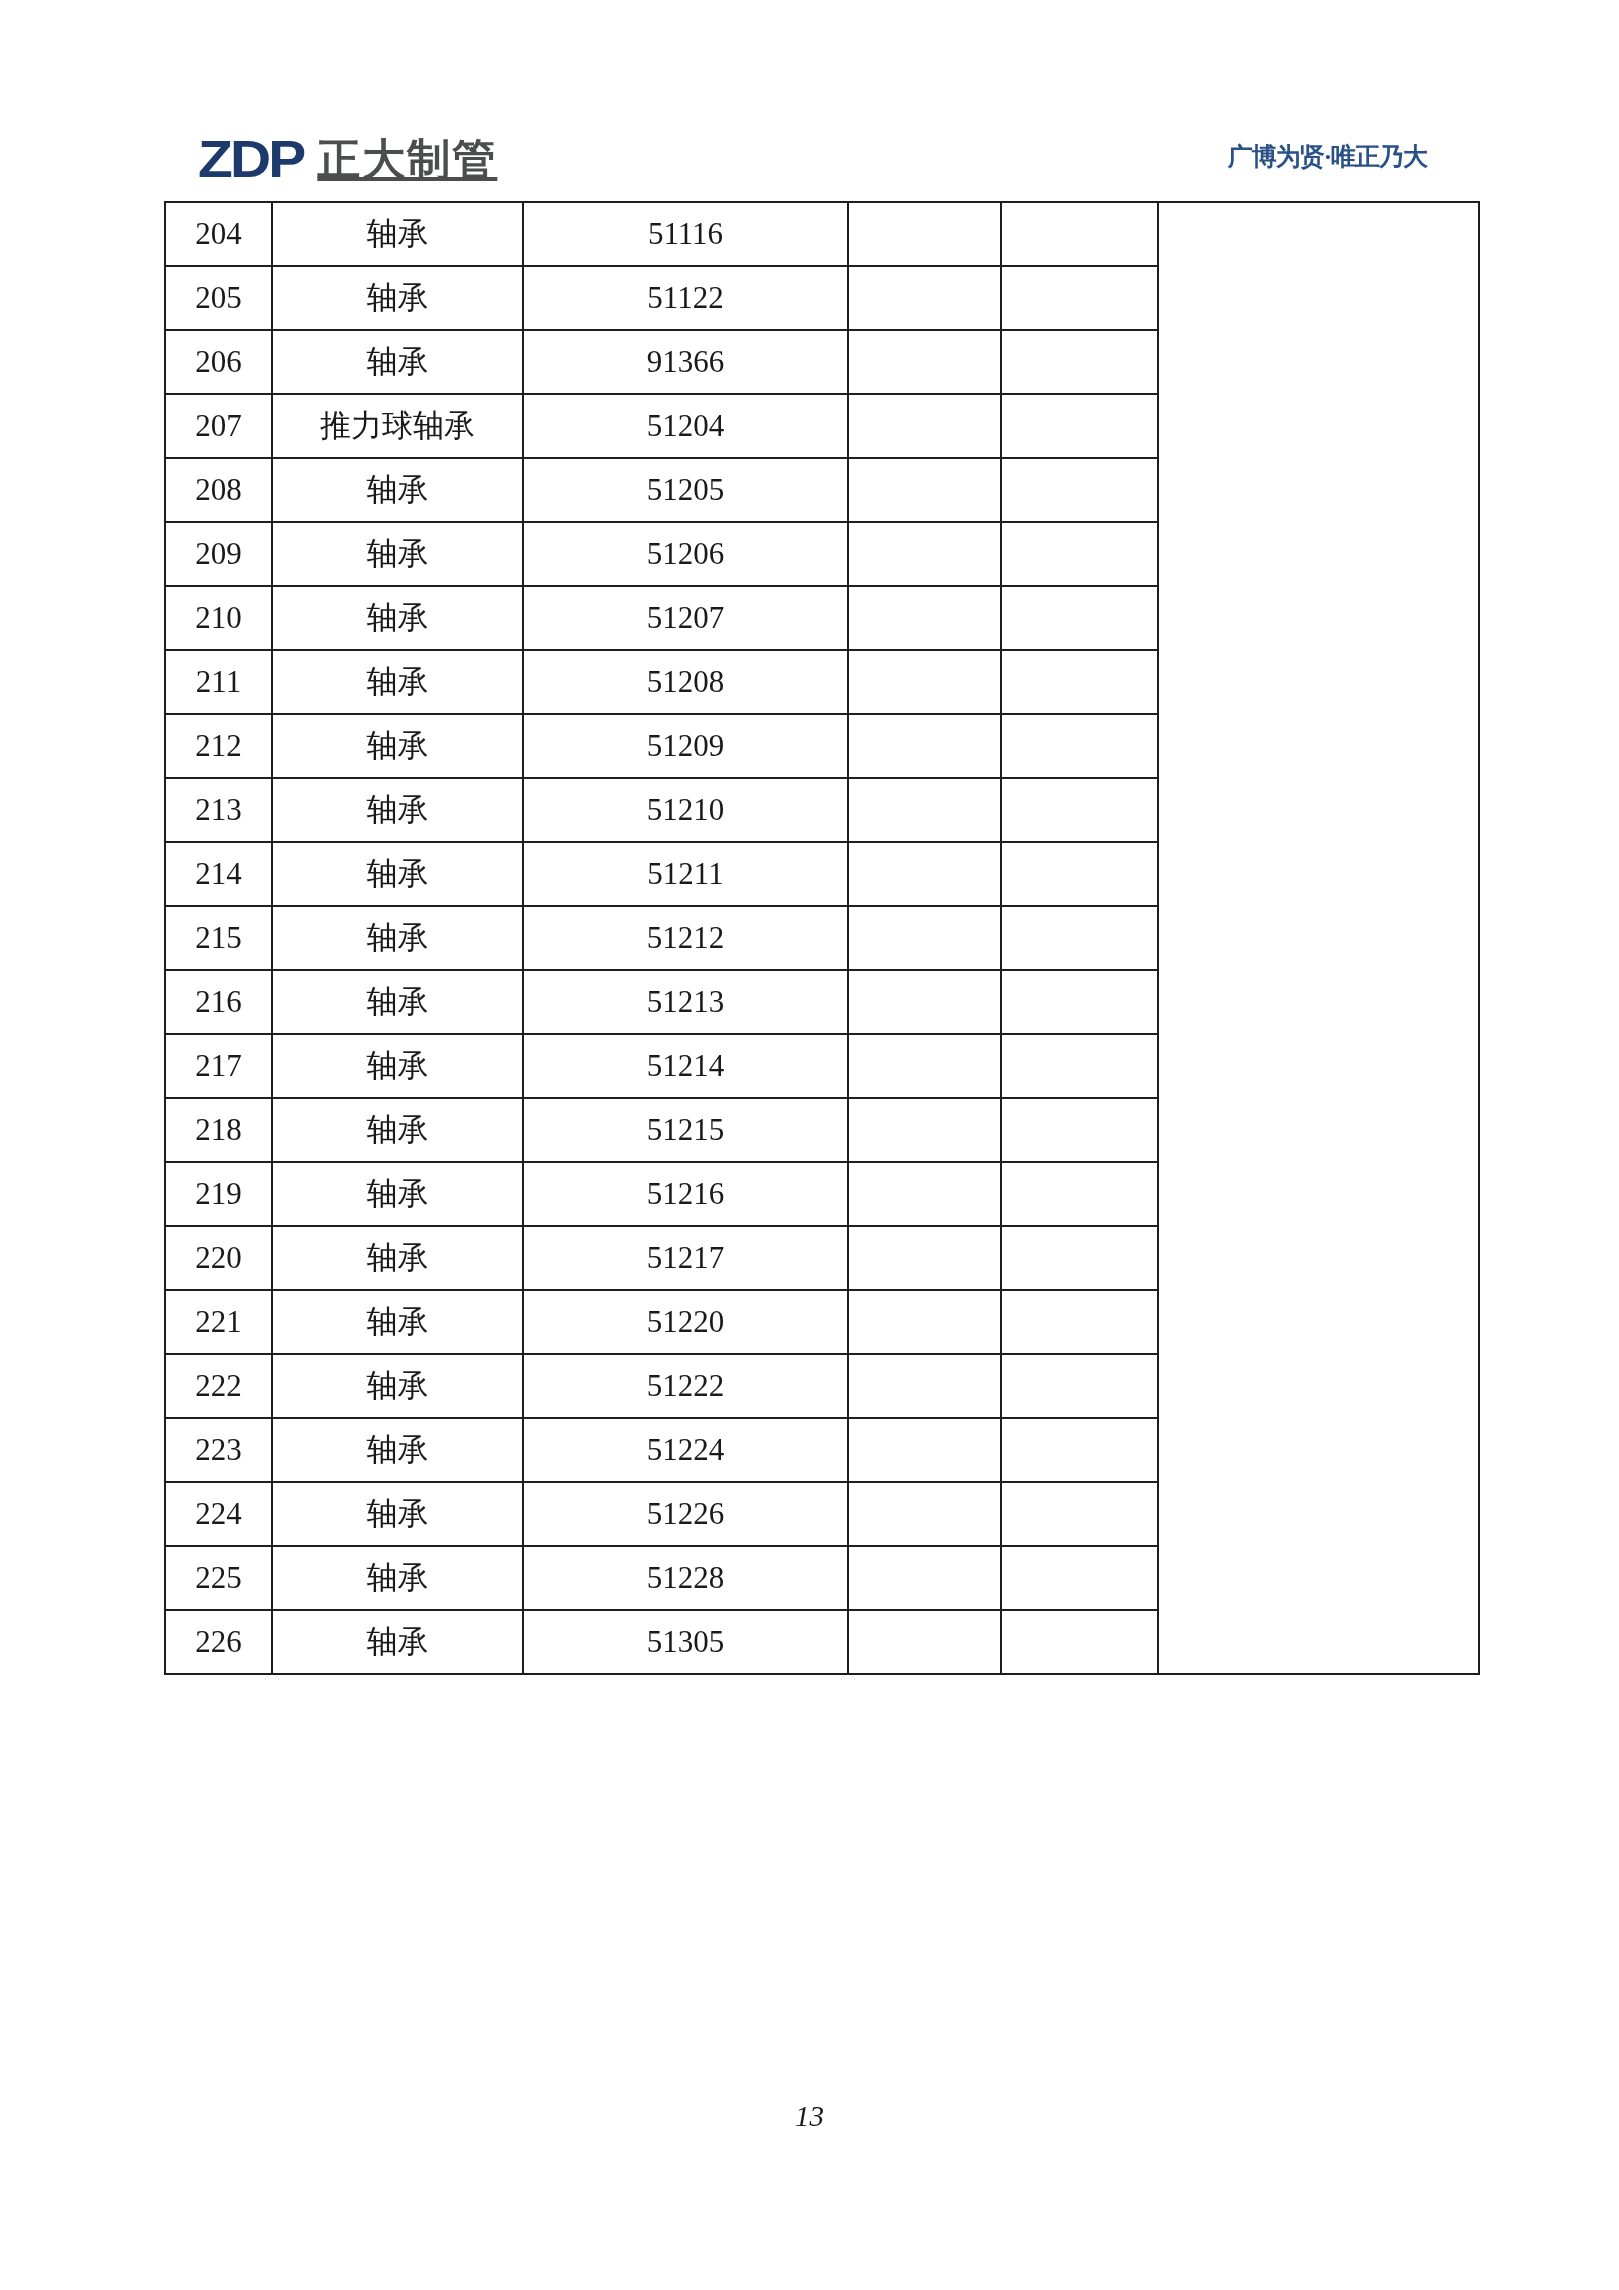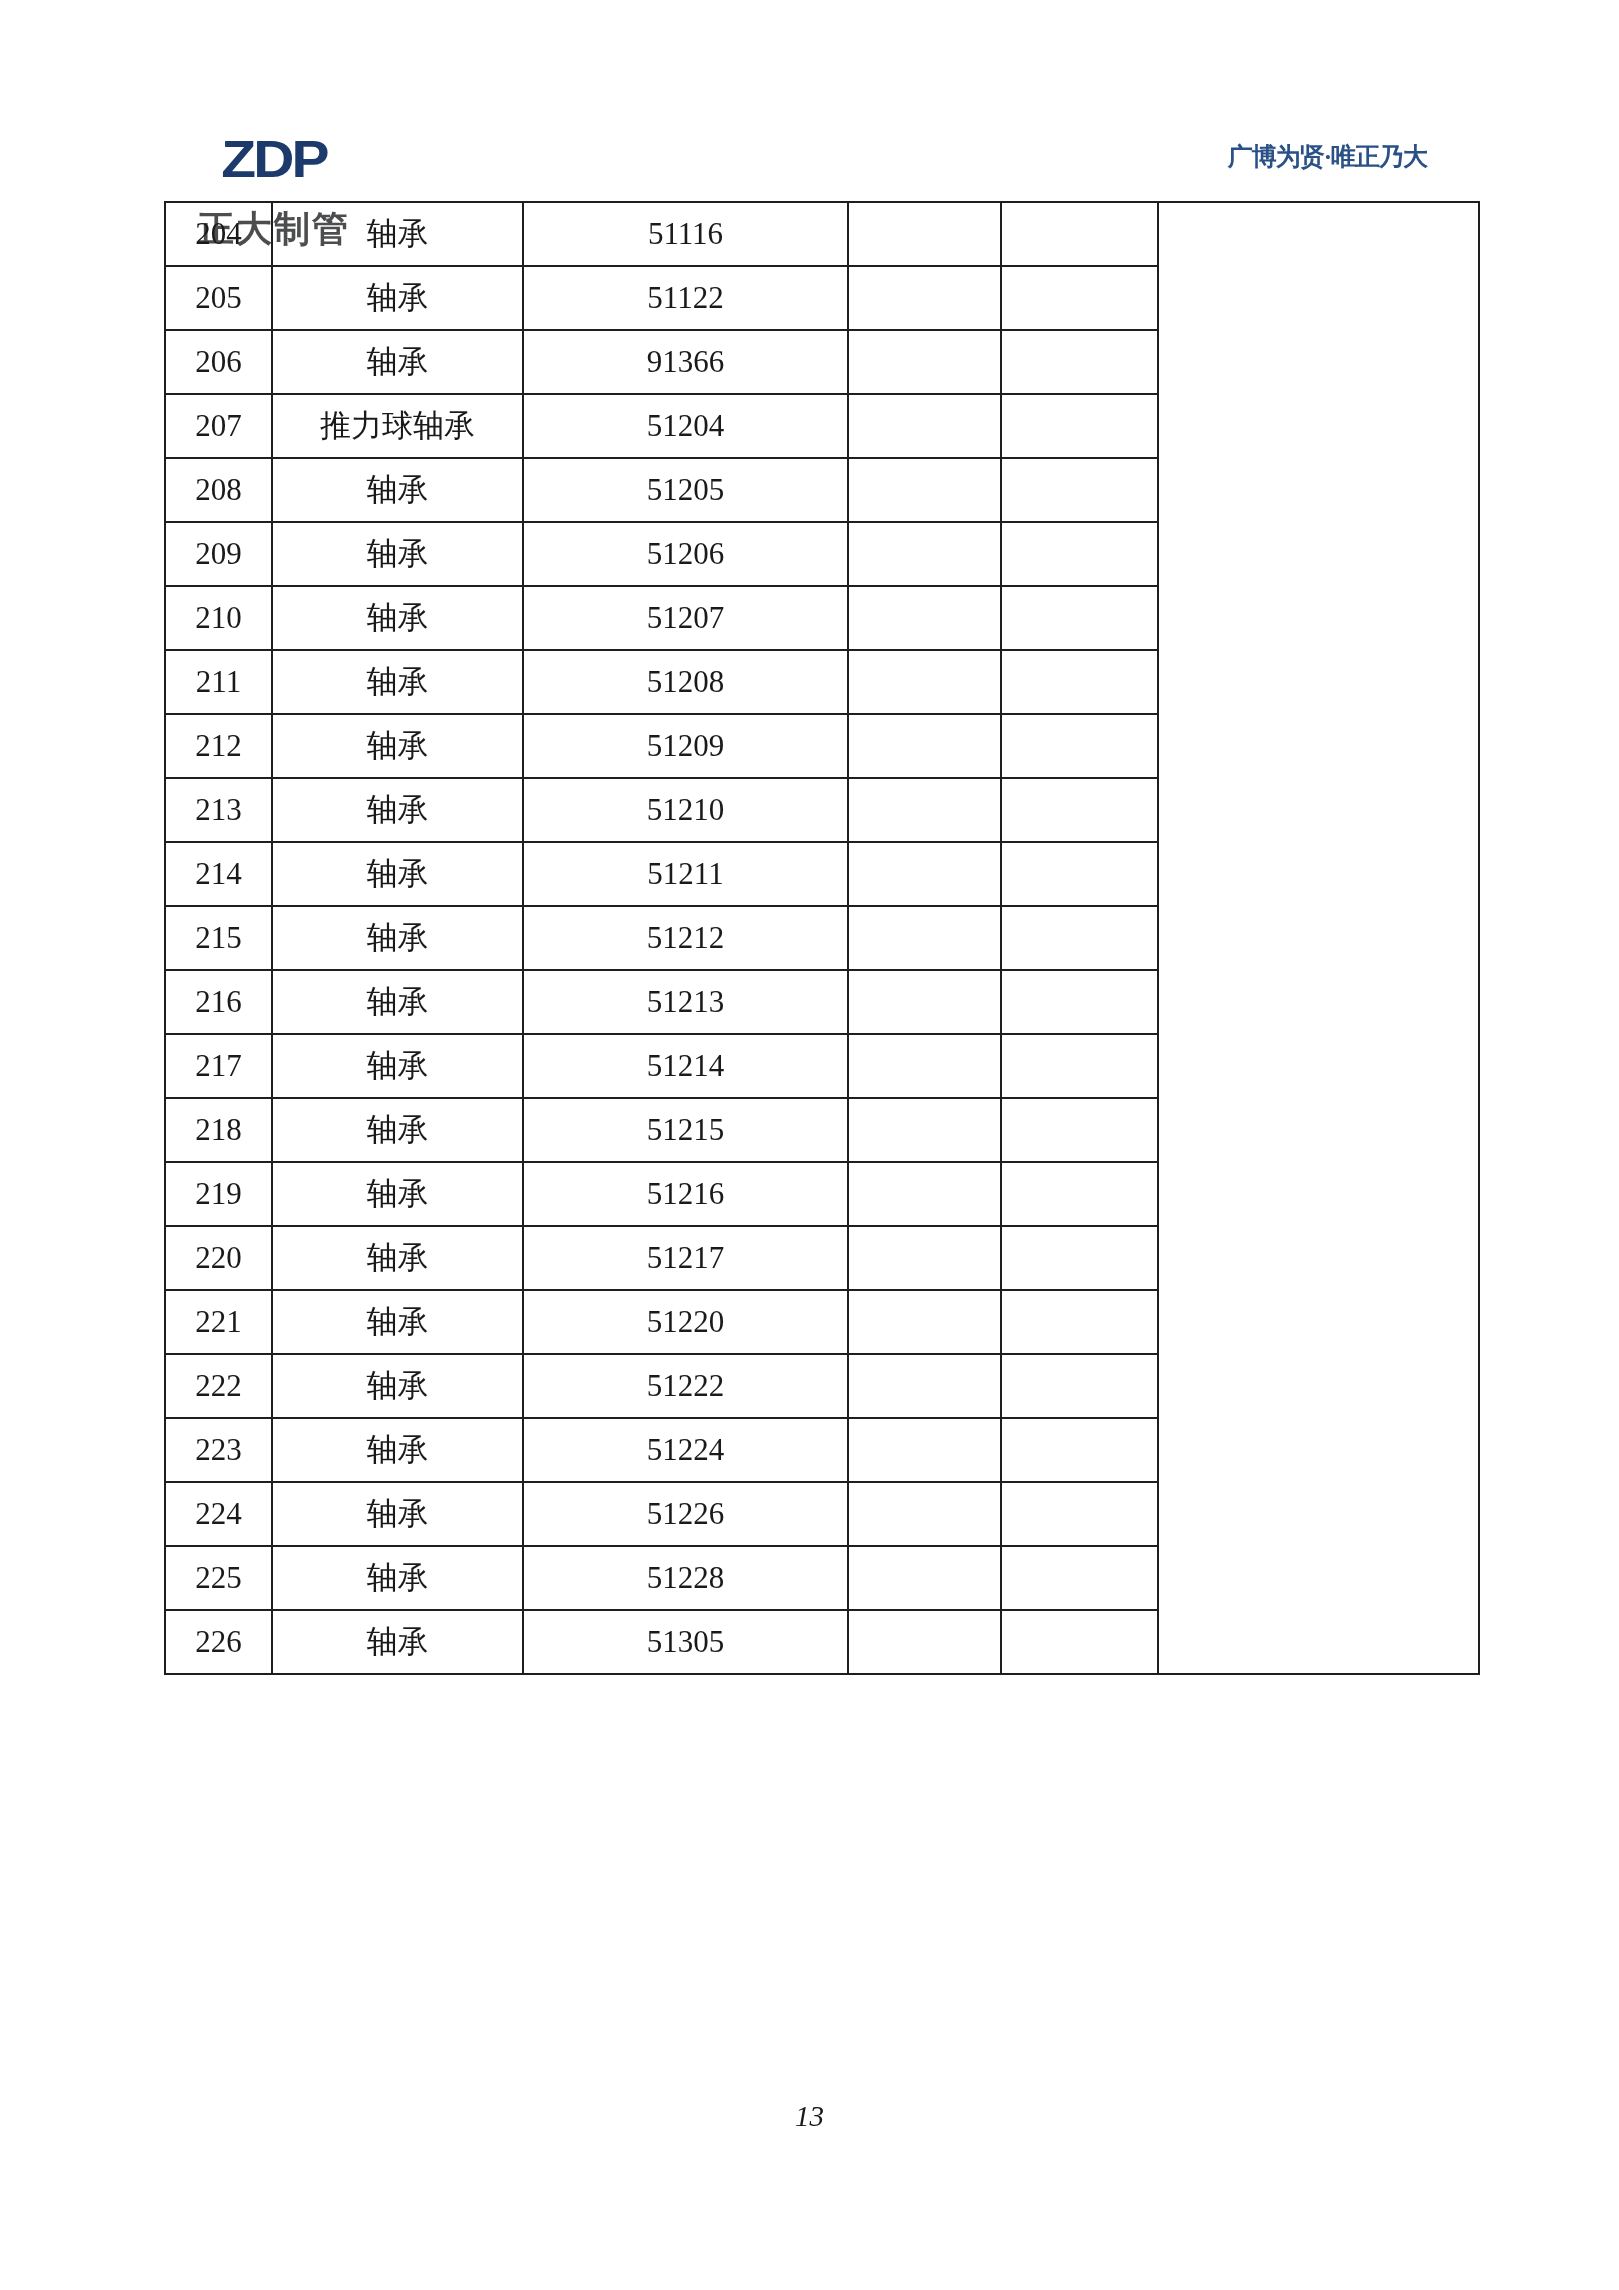--- a/index.html
+++ b/index.html
@@ -10,28 +10,28 @@
     --ink:#1a1a1a;
   }
   html,body{margin:0;padding:0;}
   body{
     width:1619px;height:2291px;background:#ffffff;position:relative;
     font-family:"Liberation Serif", serif;
   }
   .page{position:absolute;inset:0;background:#ffffff;overflow:hidden;}
 
   
-  .brand{position:absolute;left:198px;top:131px;display:flex;align-items:center;gap:23px;flex-direction:column;}
+  .brand{position:absolute;left:198px;top:131px;display:flex;align-items:center;gap:14px;}
   .brand-mark{
     font-family:"Liberation Sans", sans-serif;font-weight:bold;font-size:57px;
     color:var(--logo-blue);letter-spacing:-2.9px;line-height:1;transform:scaleY(0.92);
   }
   .brand-company{
-    font-family:"DejaVu Sans", sans-serif;font-weight:bold;font-size:36px;
-    color:var(--logo-gray);letter-spacing:2px;line-height:1;
+    font-family:"DejaVu Sans", sans-serif;font-weight:bold;font-size:43px;
+    color:var(--logo-gray);letter-spacing:2px;line-height:1;text-decoration:underline;
   }
   .slogan{
     position:absolute;top:144px;right:192px;
     font-family:"Liberation Serif", serif;font-weight:bold;font-size:25px;
     color:var(--slogan-blue);letter-spacing:-1px;line-height:1;white-space:nowrap;
   }
 
   
   table.parts{
     position:absolute;left:164px;top:201px;width:1314px;

